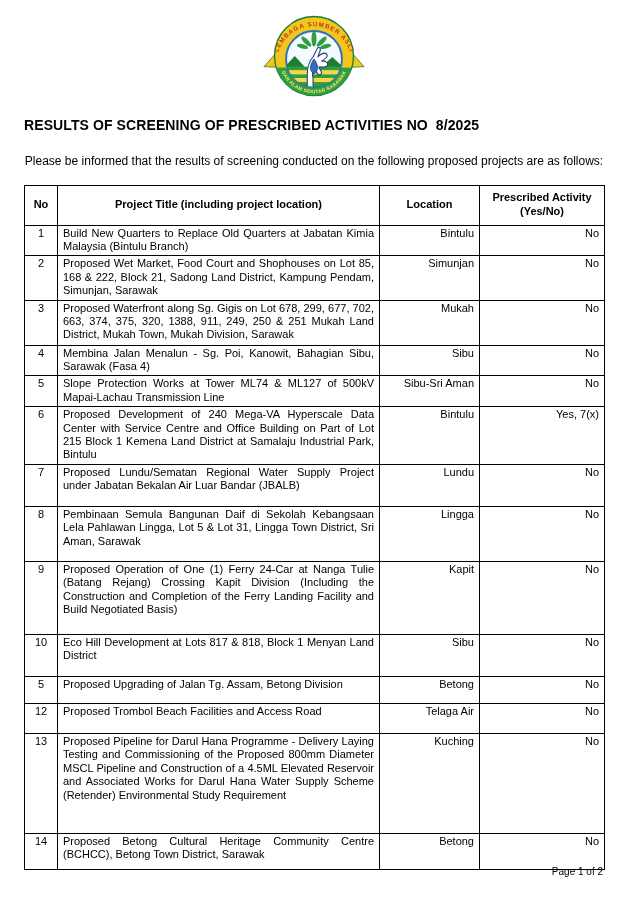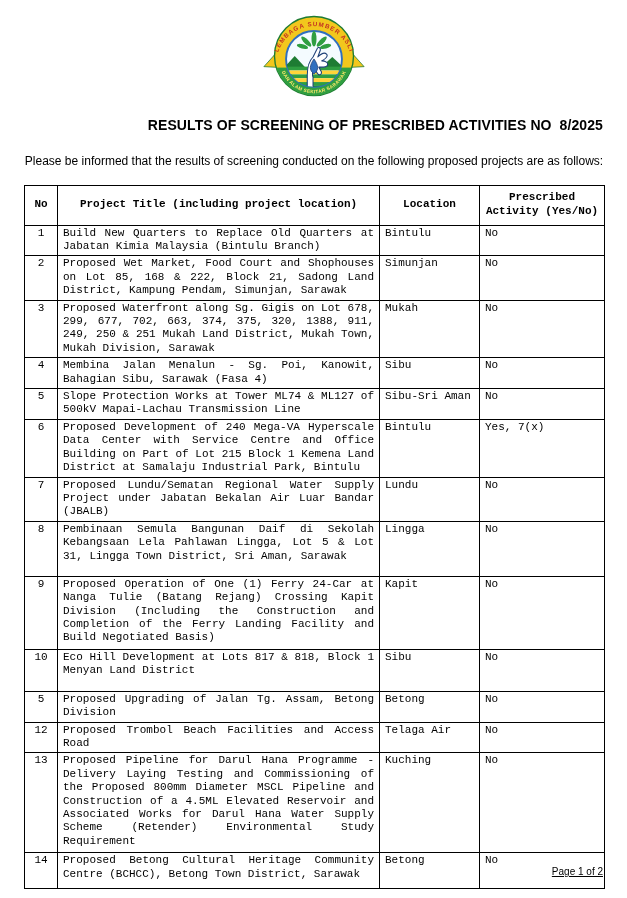--- a/index.html
+++ b/index.html
@@ -7,48 +7,48 @@
   body {
     width: 627px; height: 898px;
     font-family: "Liberation Sans", sans-serif;
     color: #000;
     position: relative;
     overflow: hidden;
   }
   .page { padding: 13px 24px 0 24px; position: relative; height: 100%; }
   .logo-wrap { display: flex; justify-content: center; height: 88px; }
   .doc-title {
-    text-align: right; font-weight: bold; font-size: 14px;
+    text-align: left; font-weight: bold; font-size: 14px;
     margin-top: 16px; white-space: pre-wrap; letter-spacing: 0.1px;
   }
   .intro {
     margin-top: 21px; font-size: 12px; line-height: 1.3; text-align: center;
     width: 580px;
   }
   table.results {
     margin-top: 15px; border-collapse: collapse; table-layout: fixed;
-    width: 580px; font-size: 11px; line-height: 1.22; font-family: Liberation Mono, monospace;
+    width: 580px; font-size: 11px; line-height: 1.22;
   }
   table.results th, table.results td {
     border: 1px solid #000; vertical-align: top; padding: 1px 5px 2px 5px;
   }
   table.results th {
     font-weight: bold; text-align: center; vertical-align: middle;
     height: 40px; padding: 2px 4px; line-height: 1.25;
   }
   col.c-no { width: 33px; }
   col.c-title { width: 322px; }
   col.c-loc { width: 100px; }
   col.c-presc { width: 125px; }
   td.no-cell { text-align: center; padding-left: 2px; padding-right: 2px; }
   td.title-cell { text-align: justify; }
-  td.loc-cell, td.presc-cell { text-align: left; }
+  td.loc-cell, td.presc-cell { text-align: right; }
   .footer {
     position: absolute; top: 866px; right: 24px;
-    font-size: 10px; color: #000; text-decoration: underline;
+    font-size: 10px; color: #000;
   }
 </style>
 </head>
 <body>
 
 <div class="page">
 
   <div class="logo-wrap">
     <svg width="106" height="88" viewBox="0 0 110 90" aria-hidden="true">
       <defs>

